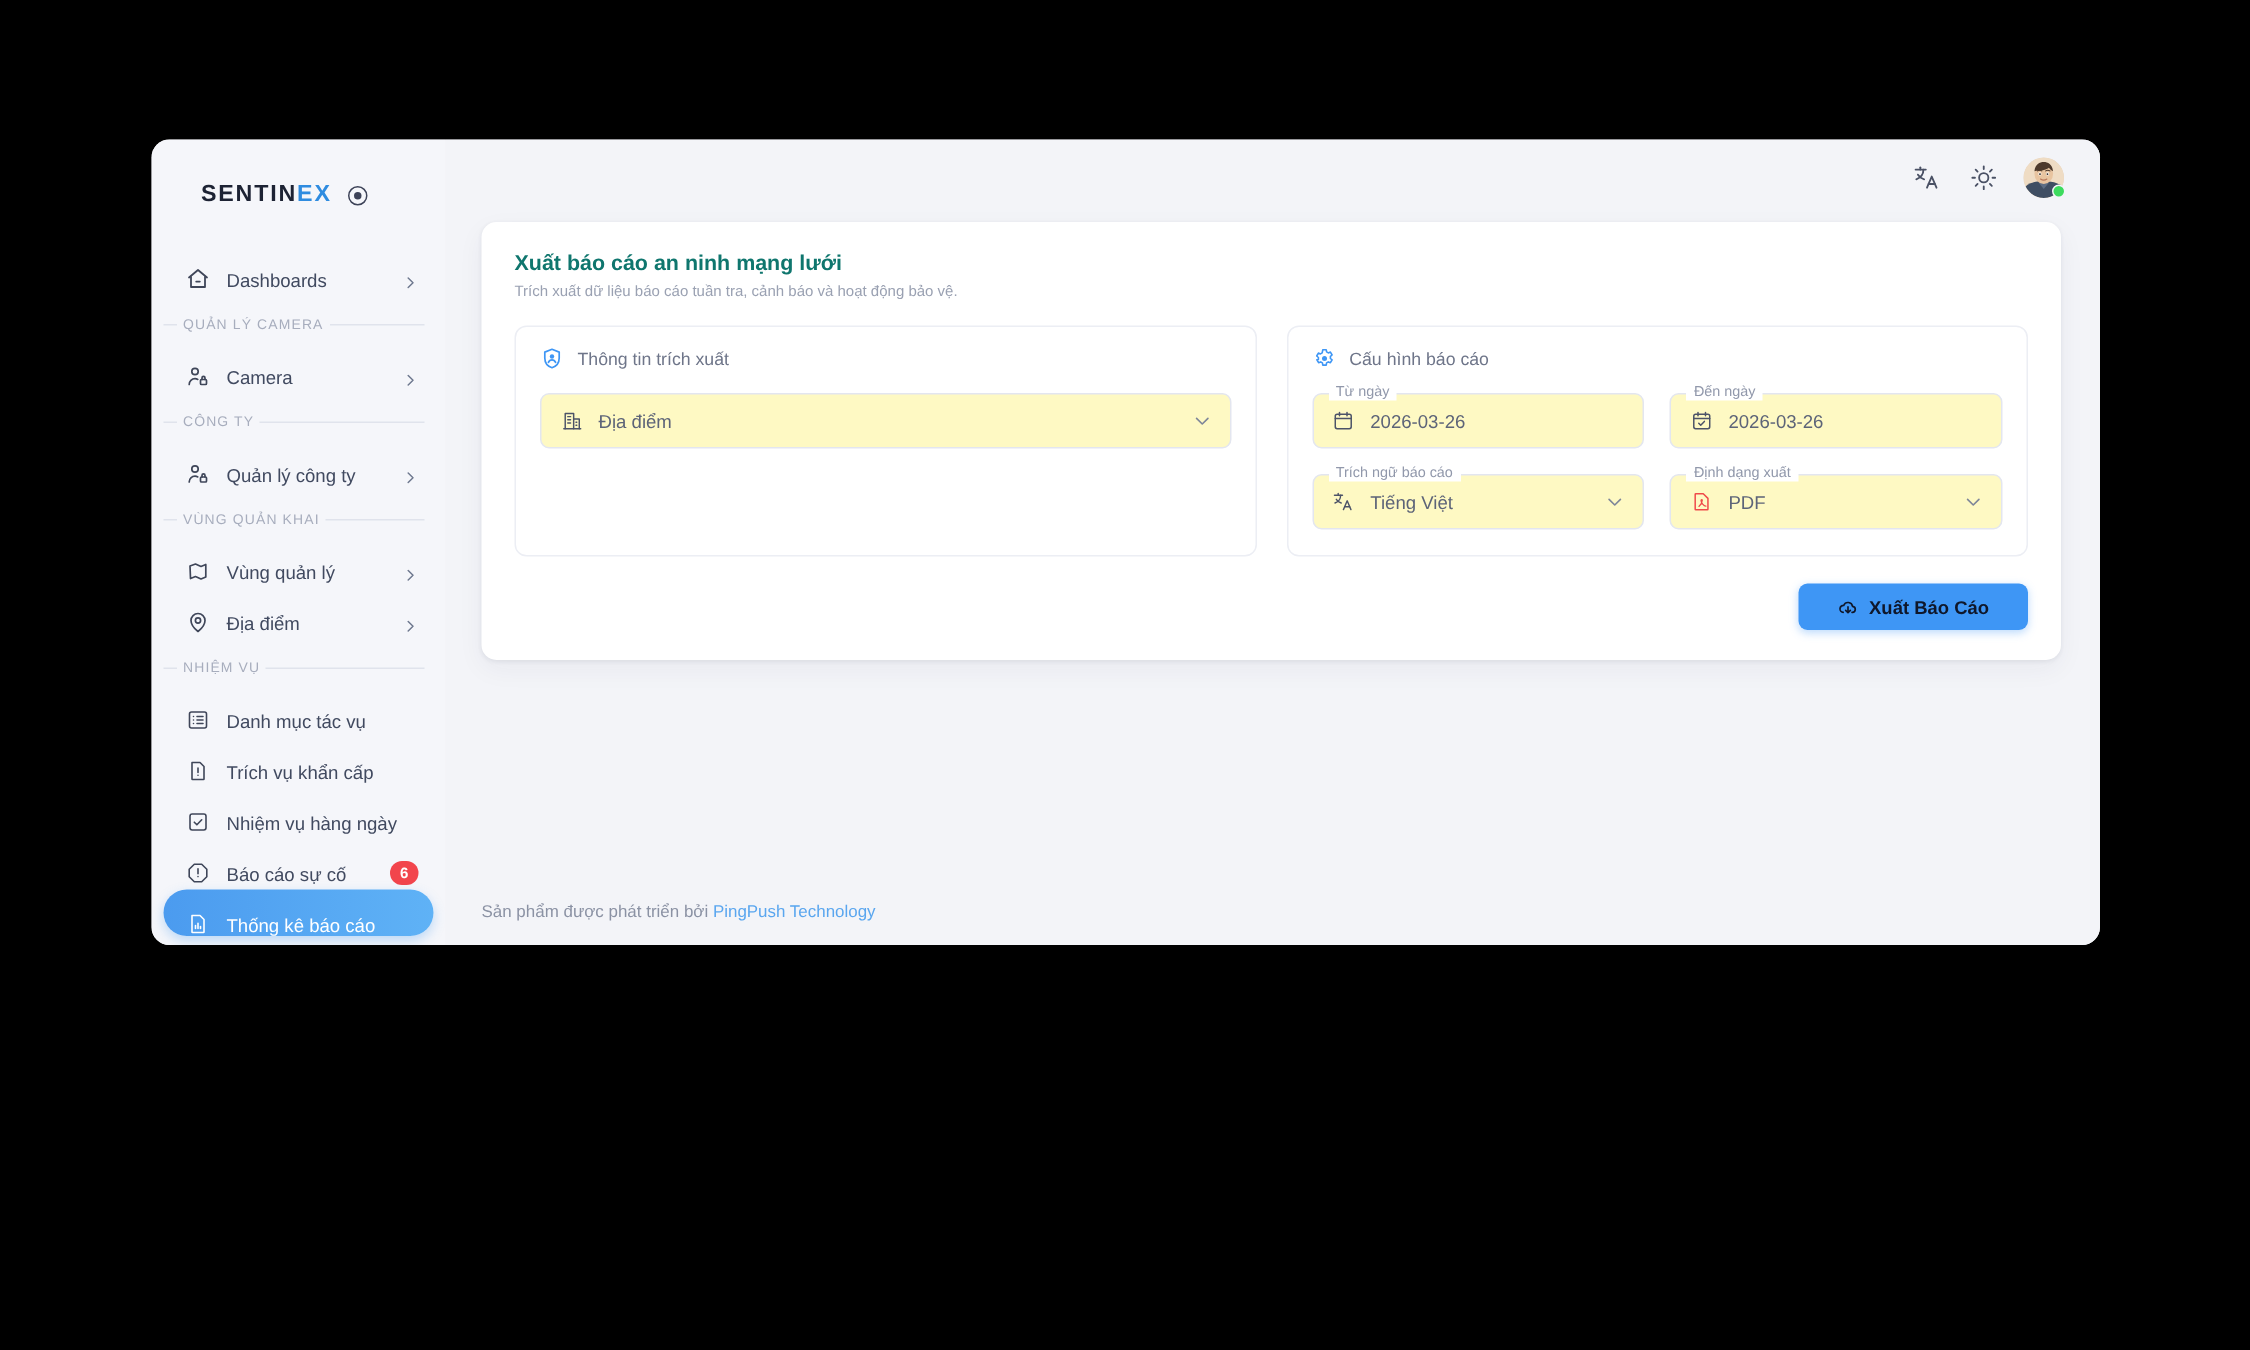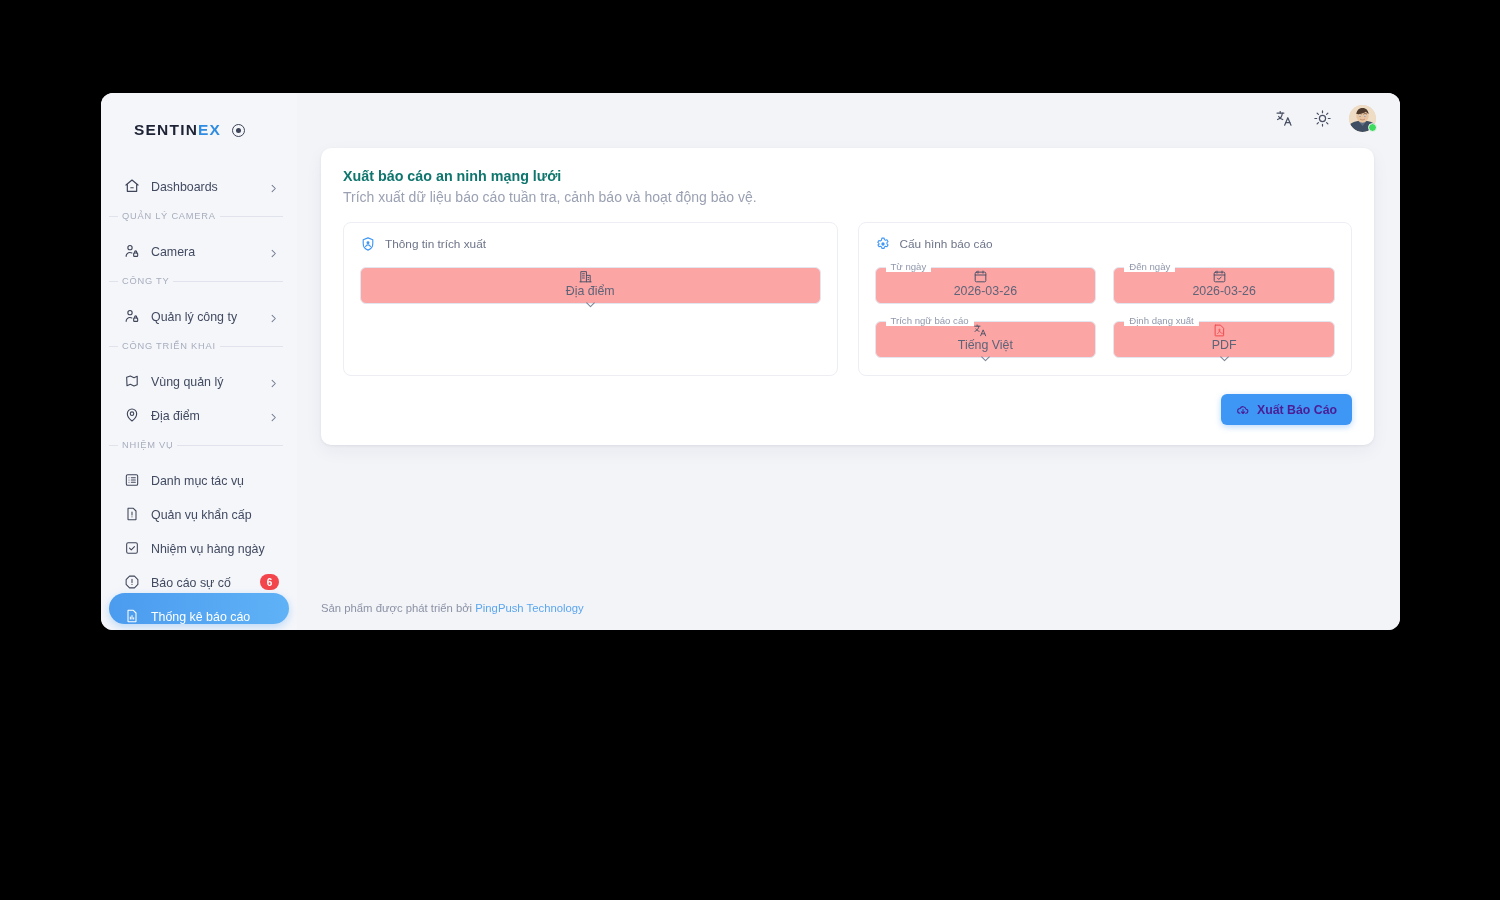--- a/index.html
+++ b/index.html
@@ -151,21 +151,21 @@
     box-shadow: 0 1px 3px rgba(30,40,70,.07), 0 6px 18px rgba(30,40,70,.05);
     padding: 20px 22px 20px 22px;
   }
   .card-title {
     font-size: 14.3px;
     color: #0f766e;
     font-weight: 600;
     margin-bottom: 5px;
   }
   .card-sub {
-    font-size: 14px;
+    font-size: 10px;
     color: #9aa1b2;
     margin-bottom: 17px;
   }
 
   .panels { display: flex; gap: 20px; }
   .panel {
     flex: 1 1 0;
     border: 1px solid #eceef4;
     border-radius: 8px;
     padding: 13px 16px 17px 16px;
@@ -179,24 +179,23 @@
   .panel-head .ph-ico { width: 16px; height: 16px; display: flex; align-items: center; justify-content: center; }
 
   
   .field {
     position: relative;
     border: 1px solid #e3e6ef;
     border-radius: 6px;
     height: 37px;
     display: flex; align-items: center;
     padding: 0 12px;
-    background: #fca5a5;
+    background: #fef9c3;
     cursor: pointer;
     margin-bottom: 15px;
-    flex-direction: column;
   }
   .field:last-child { margin-bottom: 0; }
   .field .f-ico {
     width: 16px; height: 16px; flex: 0 0 16px;
     display: flex; align-items: center; justify-content: center;
     color: #4c5368; margin-right: 10px;
   }
   .field .f-val { font-size: 12.4px; color: #5d6478; flex: 1 1 auto; }
   .field .f-chev { width: 13px; height: 13px; color: #7e8699; display: flex; align-items: center; justify-content: center; }
   .field .f-label {
@@ -208,25 +207,25 @@
     color: #9198ab;
     white-space: nowrap;
   }
   .grid2 { display: flex; gap: 17px; margin-bottom: 17px; }
   .grid2:last-child { margin-bottom: 0; }
   .grid2 > .field { flex: 1 1 0; margin-bottom: 0; }
 
   .actions { display: flex; justify-content: flex-end; margin-top: 18px; }
   .btn-primary {
     background: #3e96f5;
-    color: #4c1d95;
+    color: #0f172a;
     border: none;
     border-radius: 6px;
     height: 31px;
-    padding: 0 15px;
+    padding: 0 26px;
     font-size: 12.3px;
     font-weight: 700;
     display: flex; align-items: center; gap: 7px;
     cursor: pointer;
     font-family: "Liberation Sans", sans-serif;
     box-shadow: 0 2px 6px rgba(62,150,245,.35);
   }
   .btn-primary .b-ico { width: 14px; height: 14px; display: flex; align-items: center; justify-content: center; }
 
   .footer {
@@ -307,21 +306,21 @@
       <span class="lbl">Quản lý công ty</span>
       <span class="chev">
         <svg width="11" height="11" viewBox="0 0 24 24" fill="none" stroke="currentColor" stroke-width="2.2" stroke-linecap="round" stroke-linejoin="round">
             <path d="M9 5l7 7-7 7"></path>
           </svg>
       </span>
     </div>
 
     <div class="section-label">
       <span class="line pre"></span>
-      <span>CÔNG TRIỂN KHAI</span>
+      <span>VÙNG QUẢN KHAI</span>
       <span class="line"></span>
     </div>
     <div class="nav-item">
       <span class="ico">
         <svg width="16" height="16" viewBox="0 0 24 24" fill="none" stroke="currentColor" stroke-width="1.7" stroke-linecap="round" stroke-linejoin="round">
             <path d="M4 6.5 9.5 4.5 15 7l4.8-2v12.5L15 19.5 9.5 17 4.5 19z"></path>
           </svg>
       </span>
       <span class="lbl">Vùng quản lý</span>
       <span class="chev">
@@ -359,21 +358,21 @@
       </span>
       <span class="lbl">Danh mục tác vụ</span>
     </div>
     <div class="nav-item">
       <span class="ico">
         <svg width="16" height="16" viewBox="0 0 24 24" fill="none" stroke="currentColor" stroke-width="1.6" stroke-linecap="round" stroke-linejoin="round">
             <path d="M6 3.5h8l4 4V20a.5.5 0 0 1-.5.5h-11A.5.5 0 0 1 6 20V4a.5.5 0 0 1 .5-.5z"></path>
             <path d="M12 9v4.5M12 16.3h.01"></path>
           </svg>
       </span>
-      <span class="lbl">Quản vụ khẩn cấp</span>
+      <span class="lbl">Trích vụ khẩn cấp</span>
     </div>
     <div class="nav-item">
       <span class="ico">
         <svg width="16" height="16" viewBox="0 0 24 24" fill="none" stroke="currentColor" stroke-width="1.6" stroke-linecap="round" stroke-linejoin="round">
             <rect x="4" y="4" width="16" height="16" rx="2.2"></rect>
             <path d="M8.3 12.2l2.6 2.6 4.8-5"></path>
           </svg>
       </span>
       <span class="lbl">Nhiệm vụ hàng ngày</span>
     </div>

